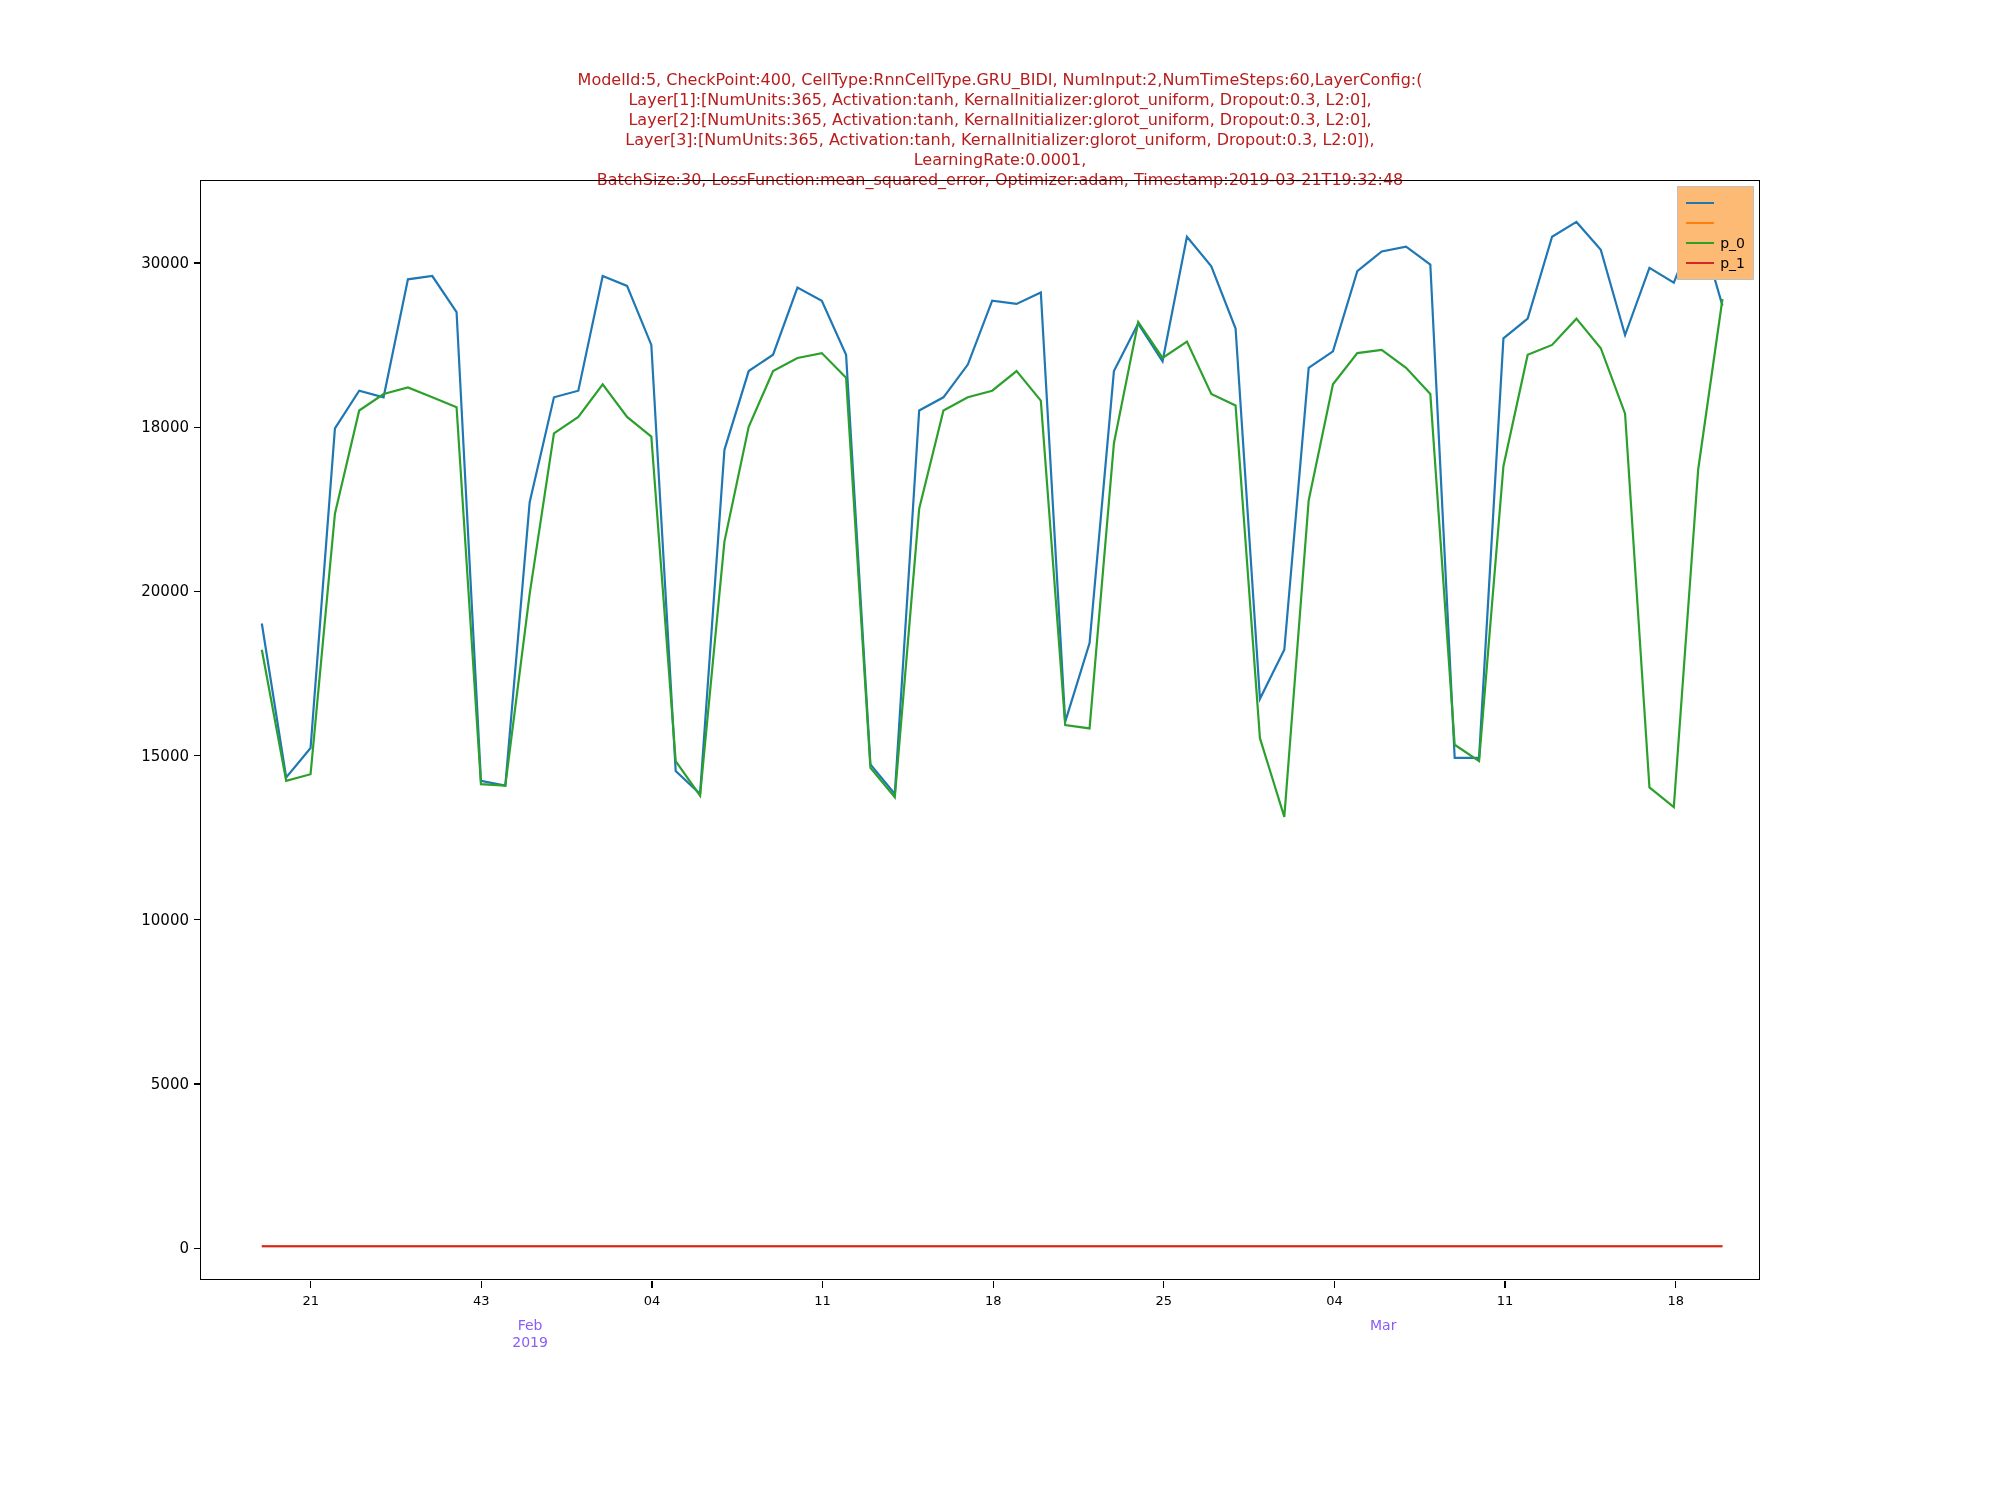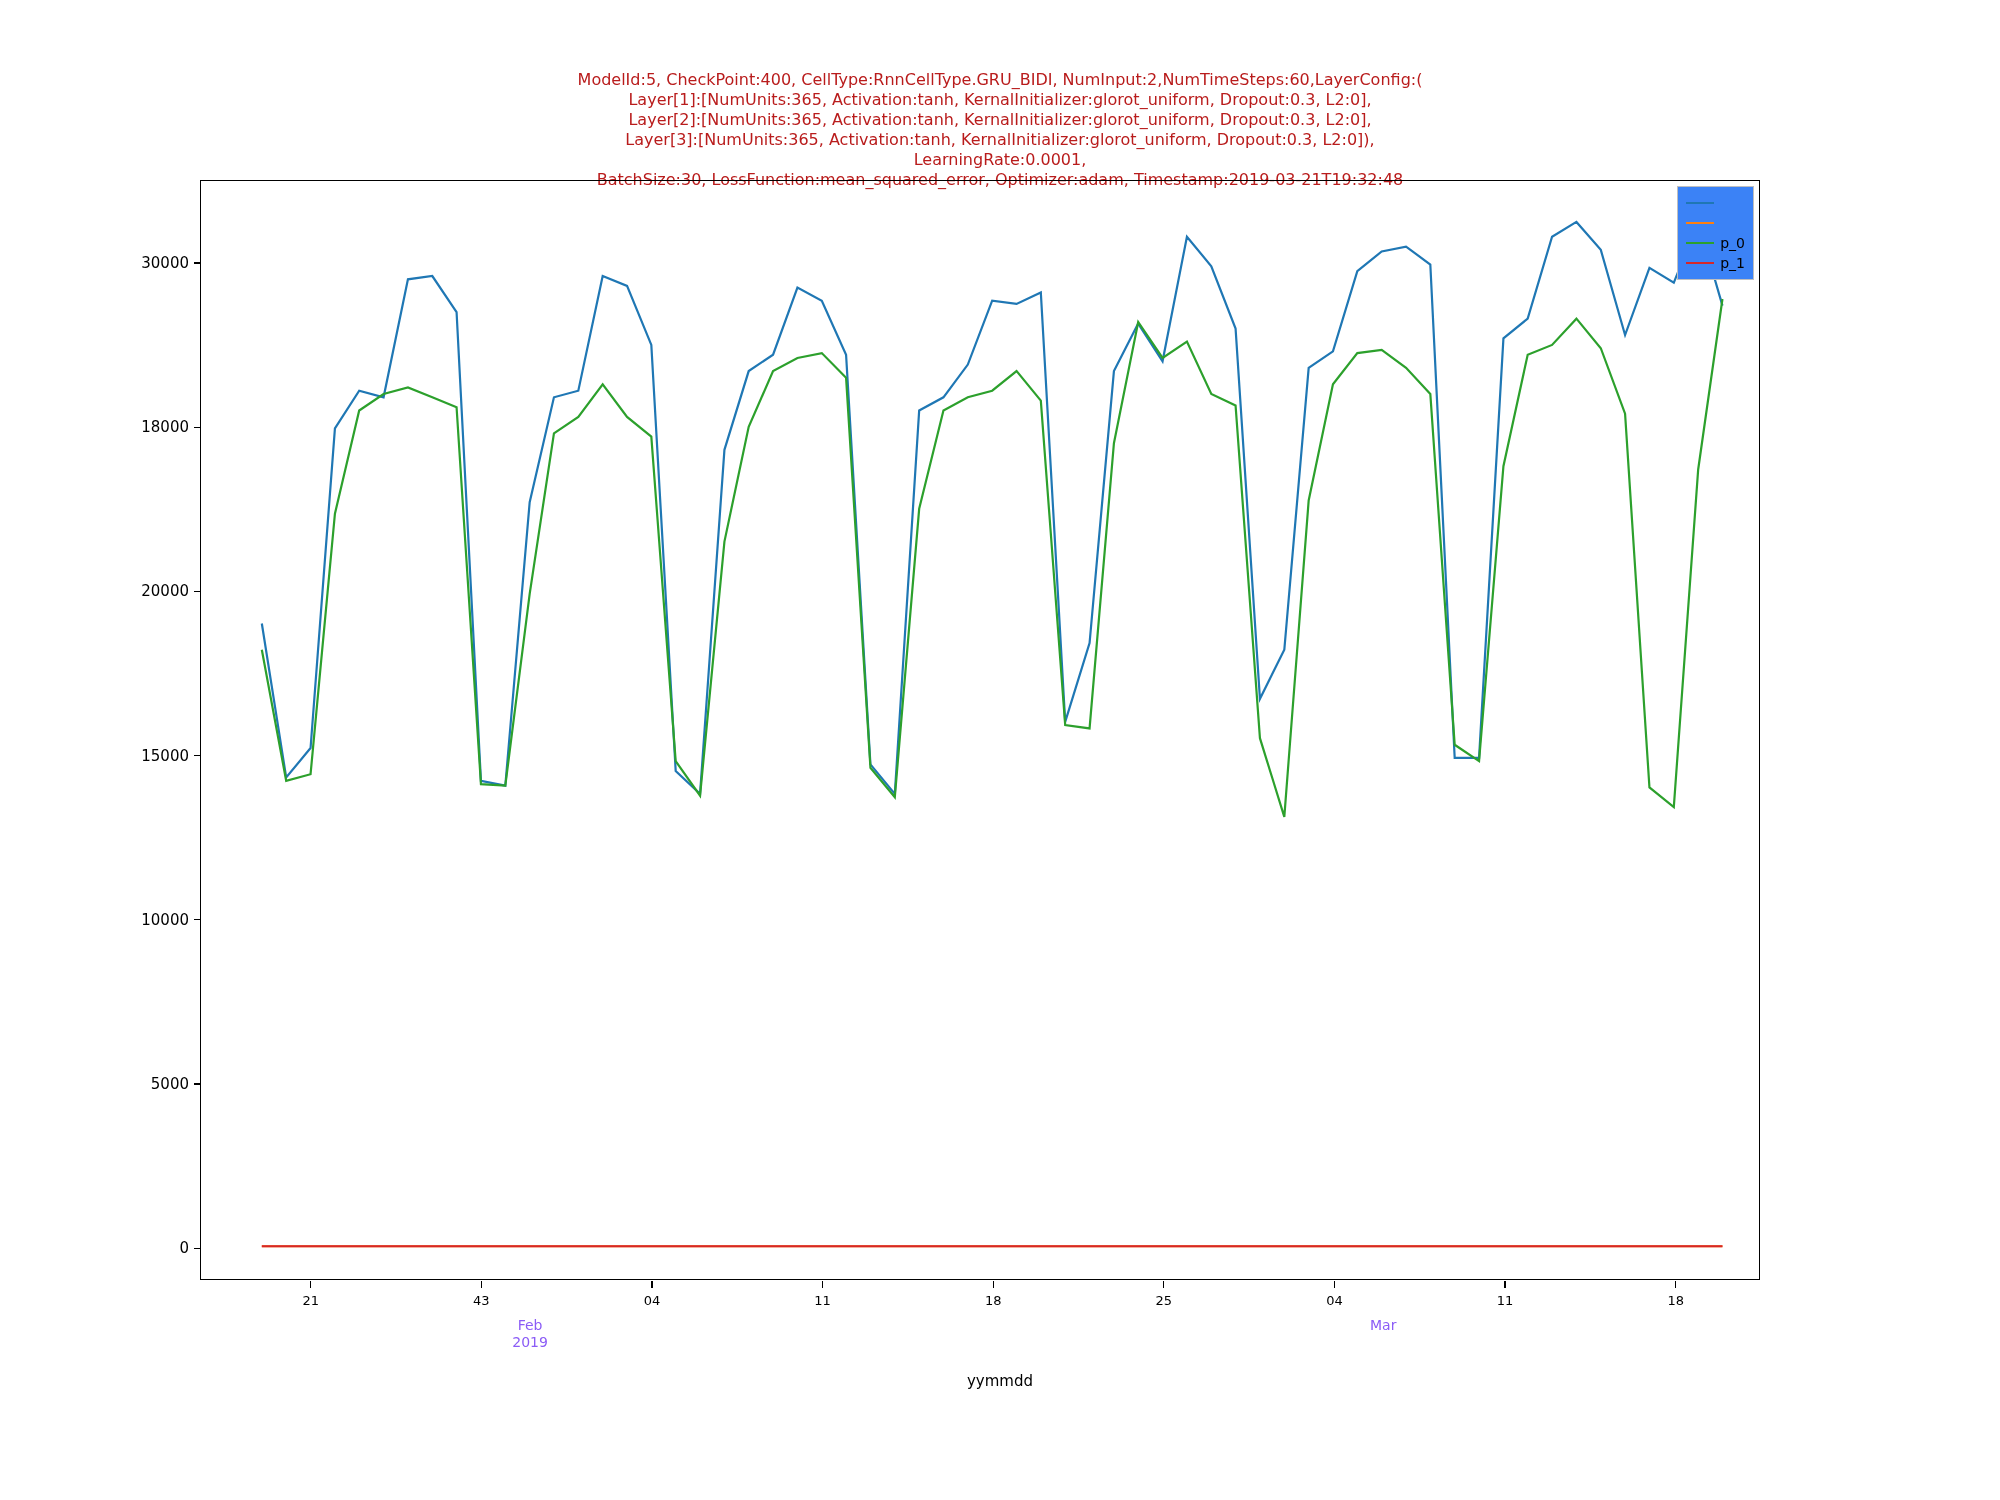--- a/index.html
+++ b/index.html
@@ -67,21 +67,21 @@
     color: #8b5cf6;
     transform: translateX(-50%);
     line-height: 1.2;
   }
   
   .legend {
     position: absolute;
     top: 5px;
     right: 5px;
     border: 1px solid #bfbfbf;
-    background: #3b82f6;
+    background: #fdba74;
     padding: 6px 8px;
     font-size: 14px;
   }
   .legend-row {
     display: flex;
     align-items: center;
     gap: 6px;
     height: 20px;
   }
   .legend-line {
@@ -178,15 +178,14 @@
       <div class="xtick-label" style="left: 1133.44px; top: 1112px;">04</div>
       <div class="xtick-mark" style="left: 1303.46px; top: 1100px;"></div>
       <div class="xtick-label" style="left: 1304.06px; top: 1112px;">11</div>
       <div class="xtick-mark" style="left: 1474.09px; top: 1100px;"></div>
       <div class="xtick-label" style="left: 1474.69px; top: 1112px;">18</div>
       <div class="xsub-label" style="left: 329.062px; top: 1136px;">Feb
 2019</div>
       <div class="xsub-label" style="left: 1182.19px; top: 1136px;">Mar</div>
     </div>
 
-  <div class="xlabel">yymmdd</div>
 
 </div>
 
 </body></html>

